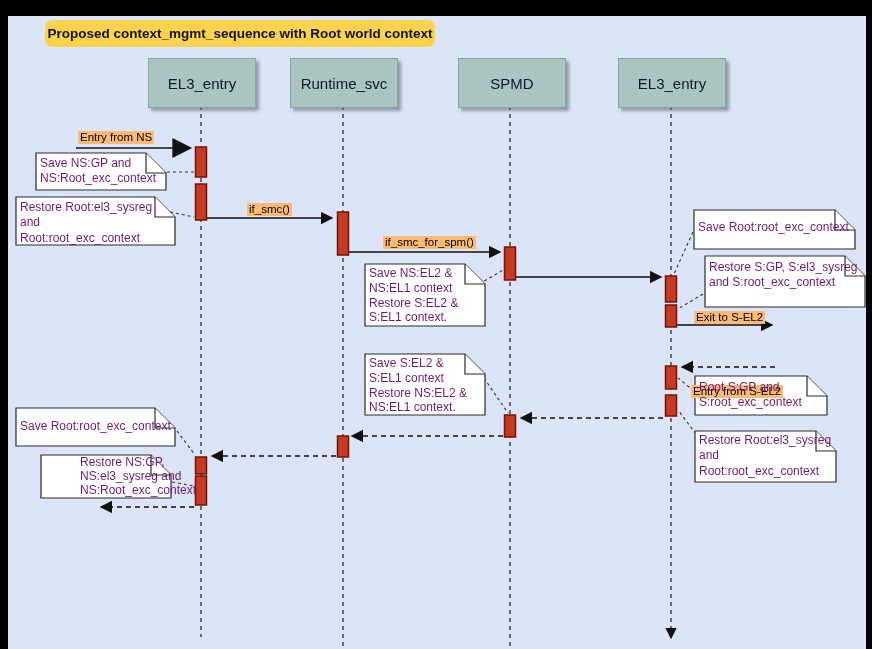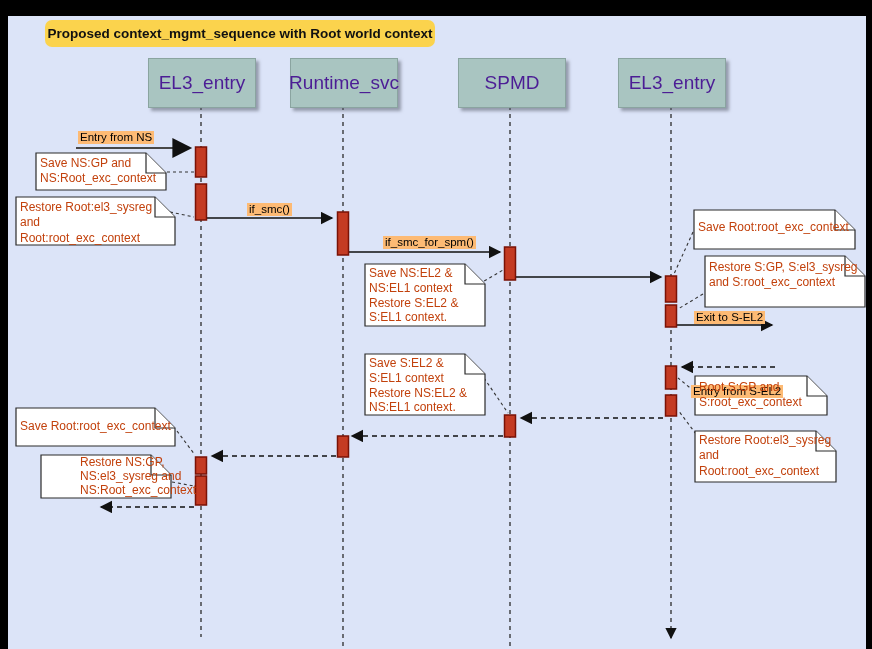--- a/index.html
+++ b/index.html
@@ -12,28 +12,28 @@
     position:absolute;left:37px;top:4px;width:390px;height:27px;
     background:#fbd34d;border-radius:7px;
     display:flex;align-items:center;justify-content:center;
     font-size:13.5px;font-weight:bold;color:#111;
   }
   .actor-box{
     position:absolute;width:106px;height:48px;
     background:#a9c5c1;border:1px solid #8aa4a0;
     box-shadow:3px 3px 3px rgba(90,95,110,0.55);
     display:flex;align-items:center;justify-content:center;
-    font-size:19px;color:#4c1d95;
+    font-size:15px;color:#0f172a;
   }
   .msg-label{
     position:absolute;background:#fdba74;color:#000;
     font-size:11.5px;line-height:13px;padding:0 2px;white-space:nowrap;
   }
   .note-text{
-    position:absolute;color:#c2410c;
+    position:absolute;color:#701a75;
     font-size:12px;line-height:15.4px;white-space:pre-line;
   }
   .note-text.tight{line-height:13.9px;}
   .note-text.four{line-height:14.8px;}
 
   
   .lifeline{stroke:#2b2b2b;stroke-width:1.3;stroke-dasharray:4 4;fill:none;}
   .msg-solid{stroke:#111;stroke-width:1.4;fill:none;}
   .msg-thick{stroke:#474747;stroke-width:2.2;fill:none;}
   .msg-dashed{stroke:#111;stroke-width:1.4;stroke-dasharray:5 4;fill:none;}

